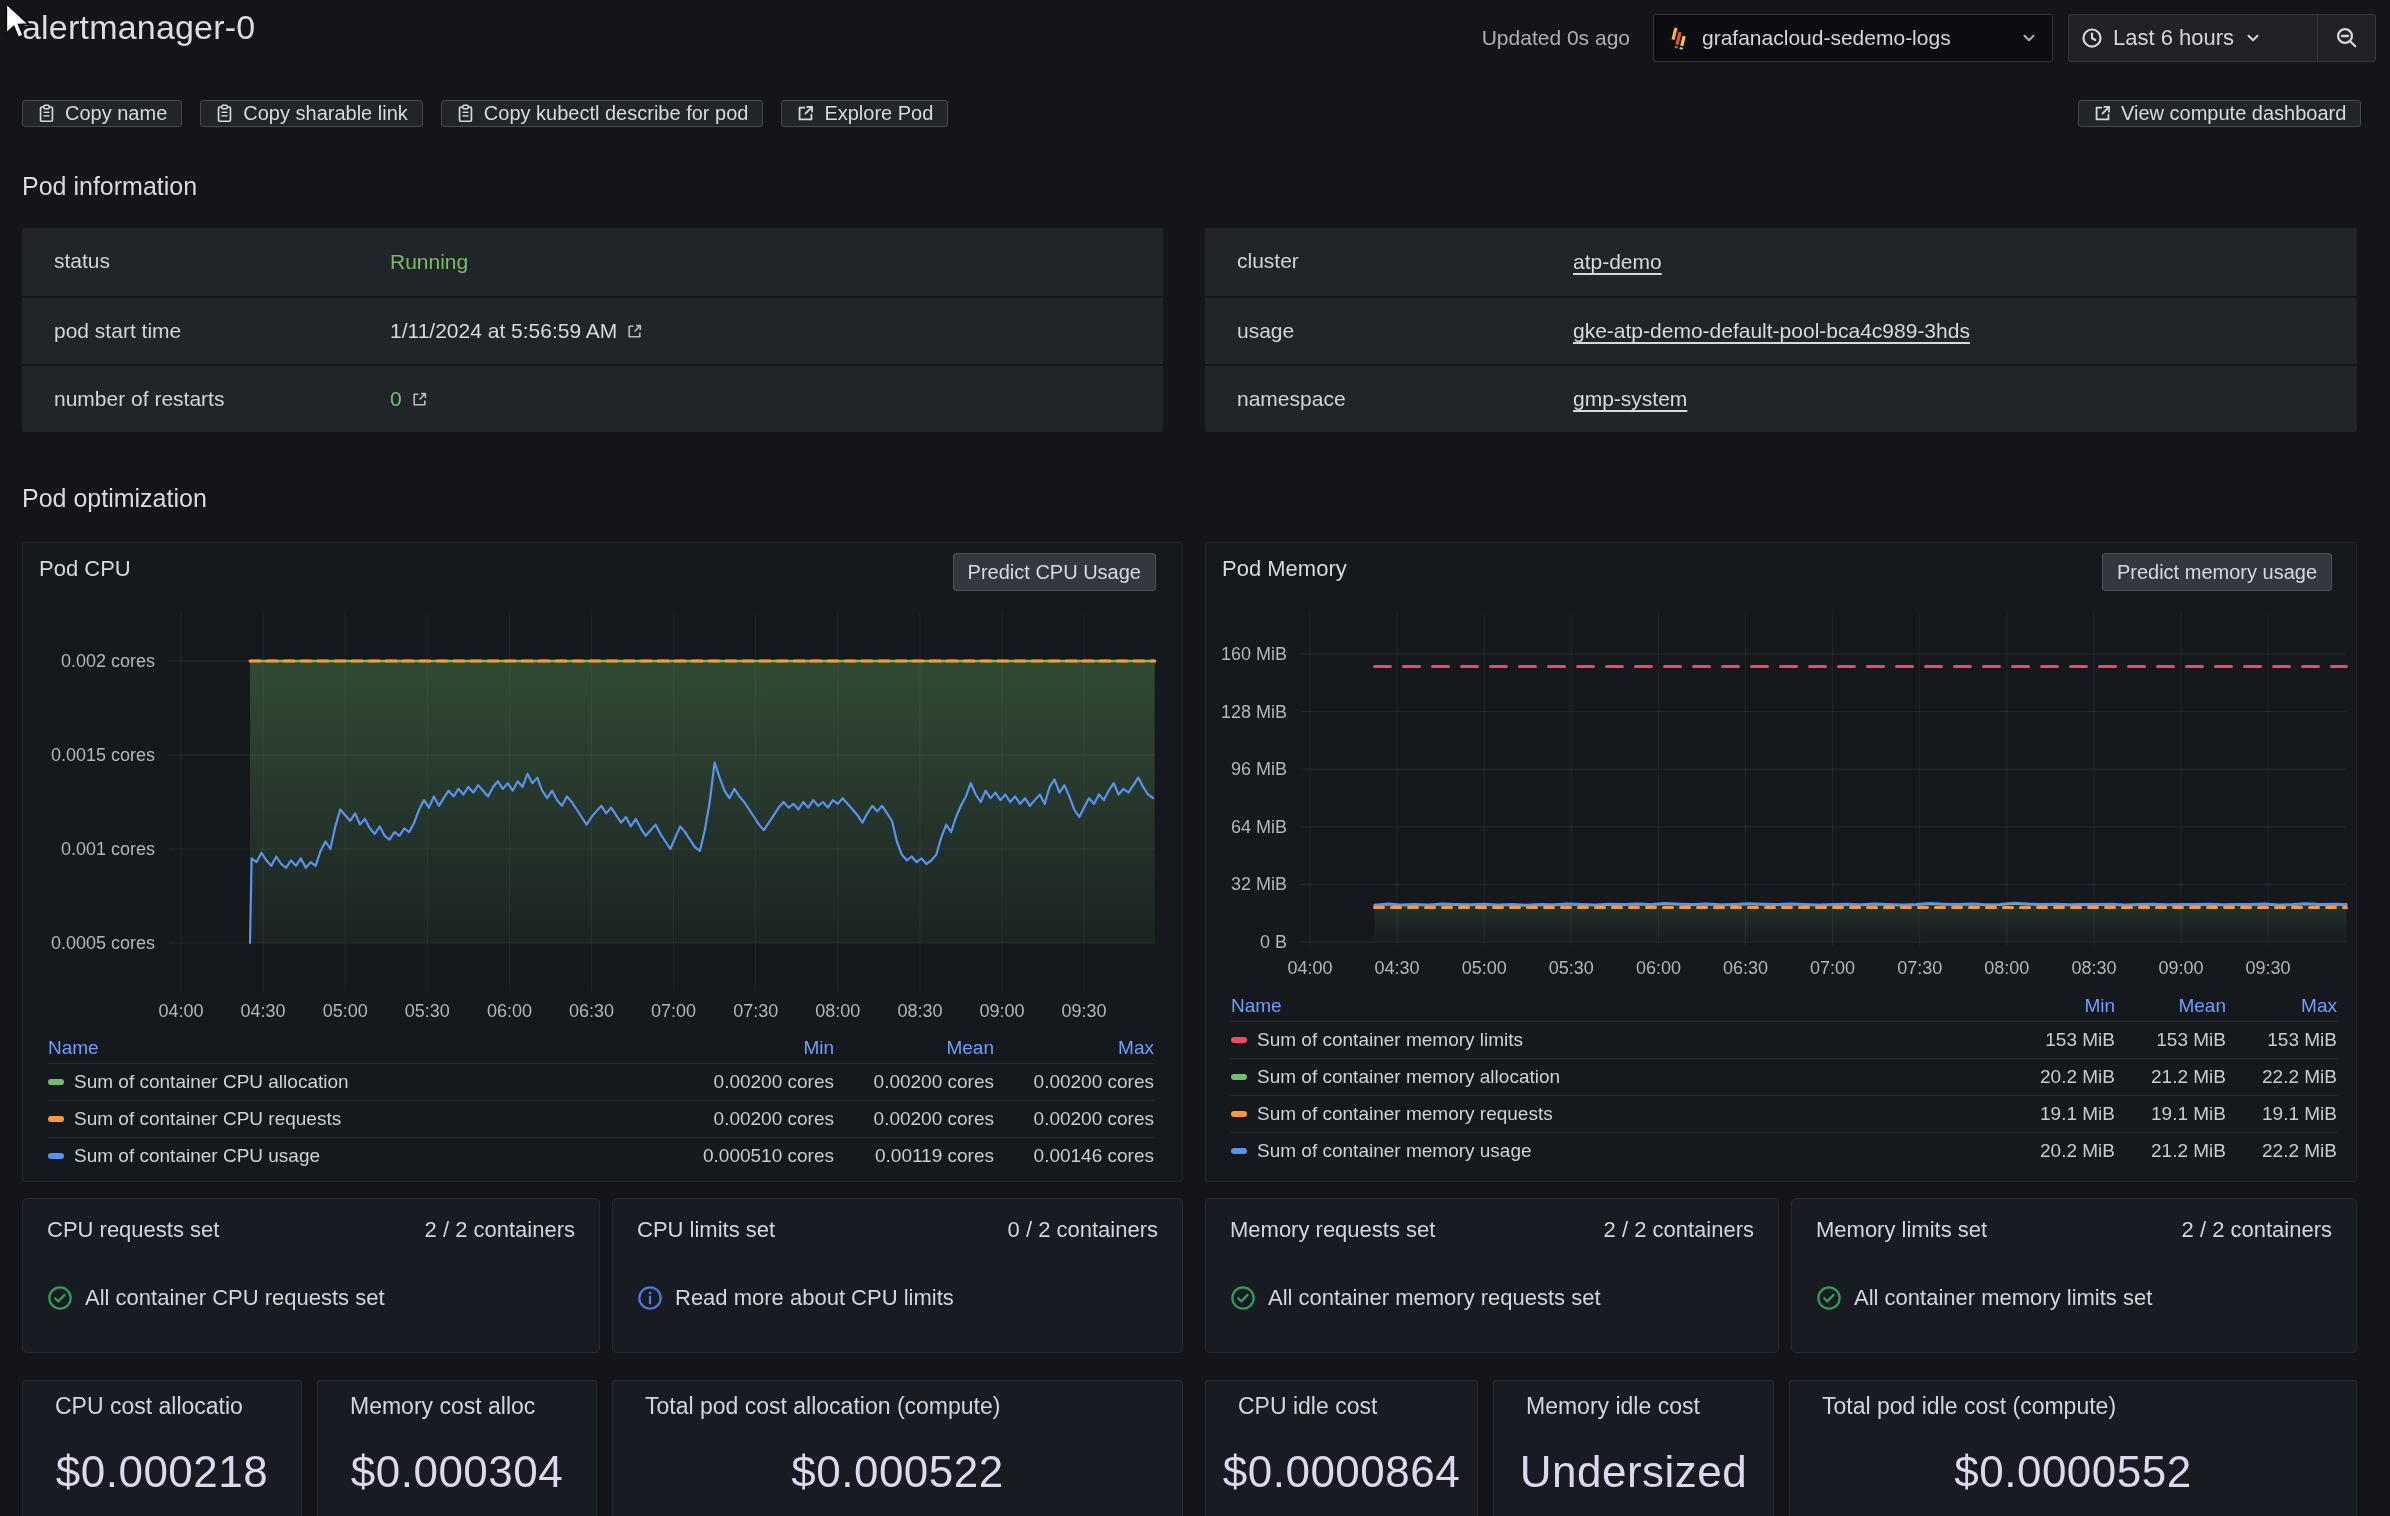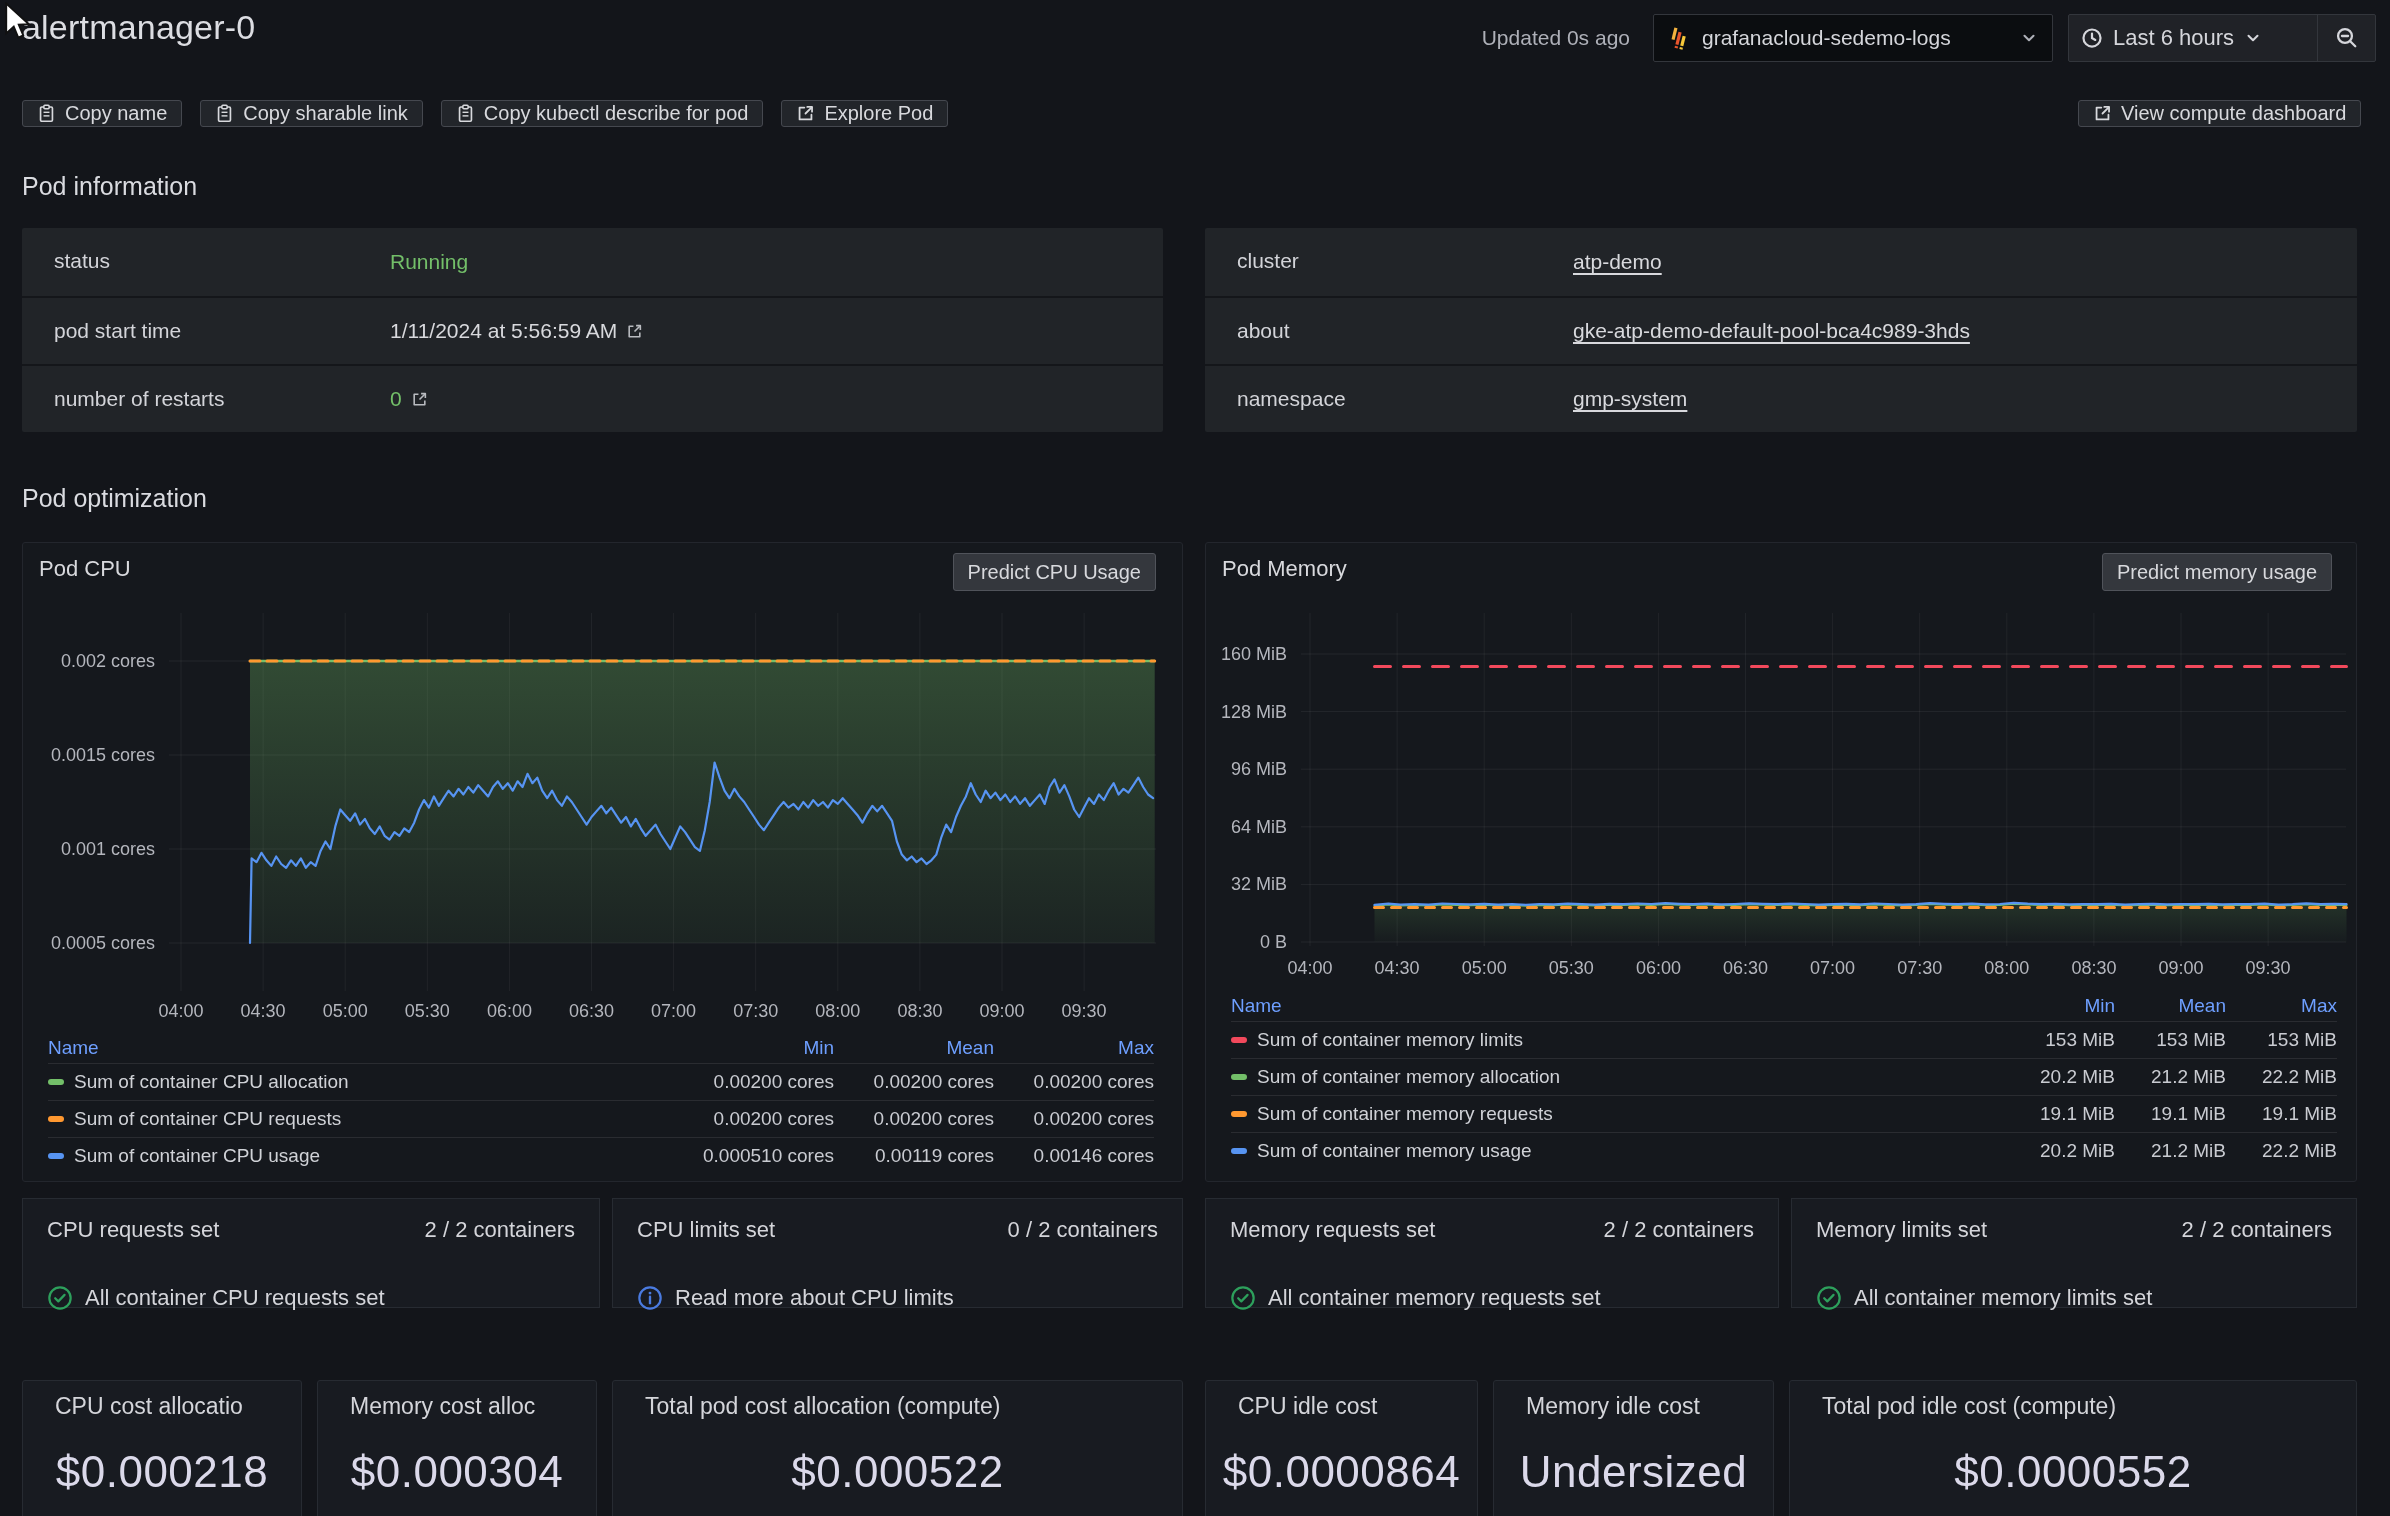--- a/index.html
+++ b/index.html
@@ -46,21 +46,21 @@
   .legend .lrow{display:flex;align-items:center;border-top:1px solid rgba(255,255,255,0.09);}
   .legend .lhead{border-top:none;height:30px;}
   .legend .lrow:not(.lhead){height:37px;}
   .lname{flex:1;display:flex;align-items:center;font-size:19px;color:#d0d2d7;min-width:0;}
   .lname .txt{cursor:pointer;}
   .lcol{text-align:right;font-size:19px;color:#c9cbd1;white-space:nowrap;}
   .lh{color:#6e9fff;font-weight:500;font-size:19px;cursor:pointer;}
   .pill{width:16px;height:6px;border-radius:3px;margin-right:10px;flex:none;}
 
   
-  .scard{position:absolute;top:1198px;height:110px;background:#181b21;border:1px solid #272b32;border-radius:0;}
+  .scard{position:absolute;top:1198px;height:155px;background:#181b21;border:1px solid #272b32;border-radius:5px;}
   .scard .shead{position:absolute;left:24px;right:24px;top:18px;display:flex;justify-content:space-between;font-size:22px;color:#d4d5da;}
   .scard .sline{position:absolute;left:24px;top:86px;display:flex;align-items:center;font-size:22px;color:#d4d5da;}
   .scard .sline .sicn{margin-right:12px;display:inline-flex;}
 
   
   .ccard{position:absolute;top:1380px;height:160px;background:#181b21;border:1px solid #272b32;border-radius:3px;overflow:hidden;}
   .ccard .ctitle{position:absolute;left:32px;right:2px;top:12px;font-size:23px;color:#d4d5da;white-space:nowrap;overflow:hidden;}
   .ccard .cvalue{position:absolute;left:0;right:0;top:66px;text-align:center;font-size:44px;font-weight:500;color:#dbd9ea;letter-spacing:.5px;}
 
   .cursor{left:2px;top:2px;pointer-events:none;}
@@ -211,21 +211,21 @@
   </div>
 
   <div class="abs info-table" style="left:1205px;top:228px;width:1152px;">
     <div class="info-row">
       <span class="info-label">cluster</span>
       <span class="info-value">
           <span class="ulink">atp-demo</span>
         </span>
     </div>
     <div class="info-row">
-      <span class="info-label">about</span>
+      <span class="info-label">usage</span>
       <span class="info-value">
           <span class="ulink">gke-atp-demo-default-pool-bca4c989-3hds</span>
         </span>
     </div>
     <div class="info-row">
       <span class="info-label">namespace</span>
       <span class="info-value">
           <span class="ulink">gmp-system</span>
         </span>
     </div>

